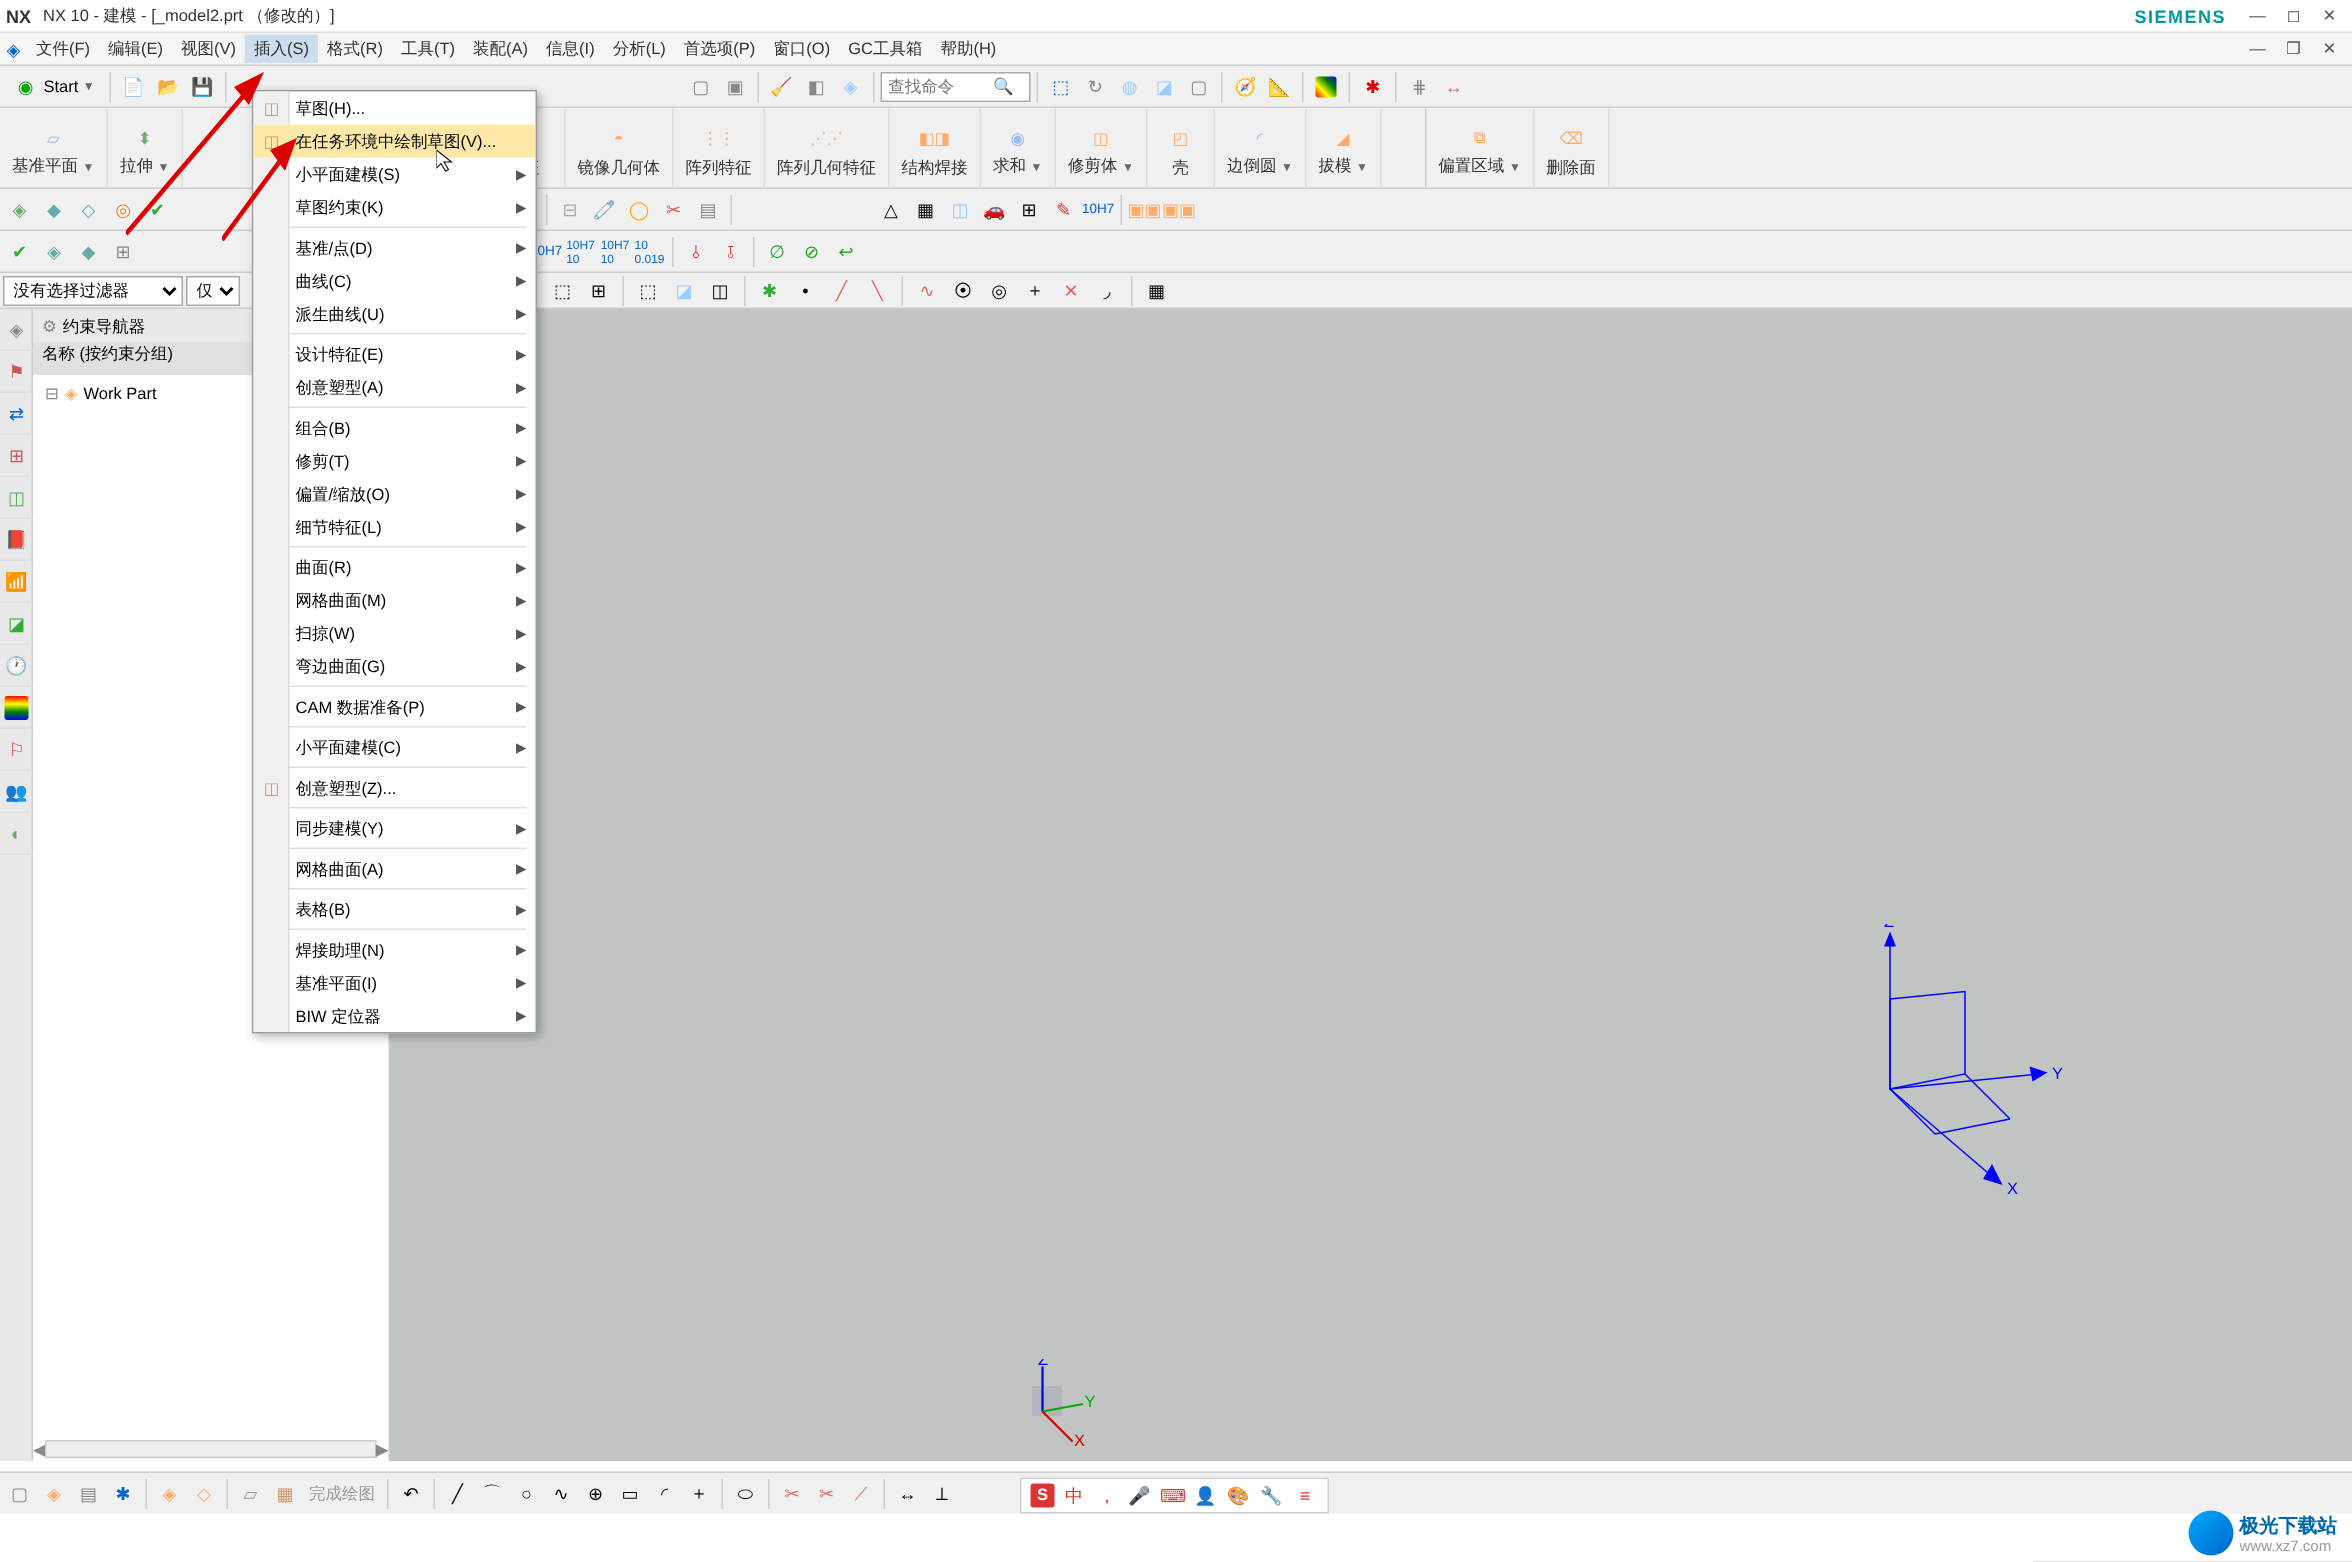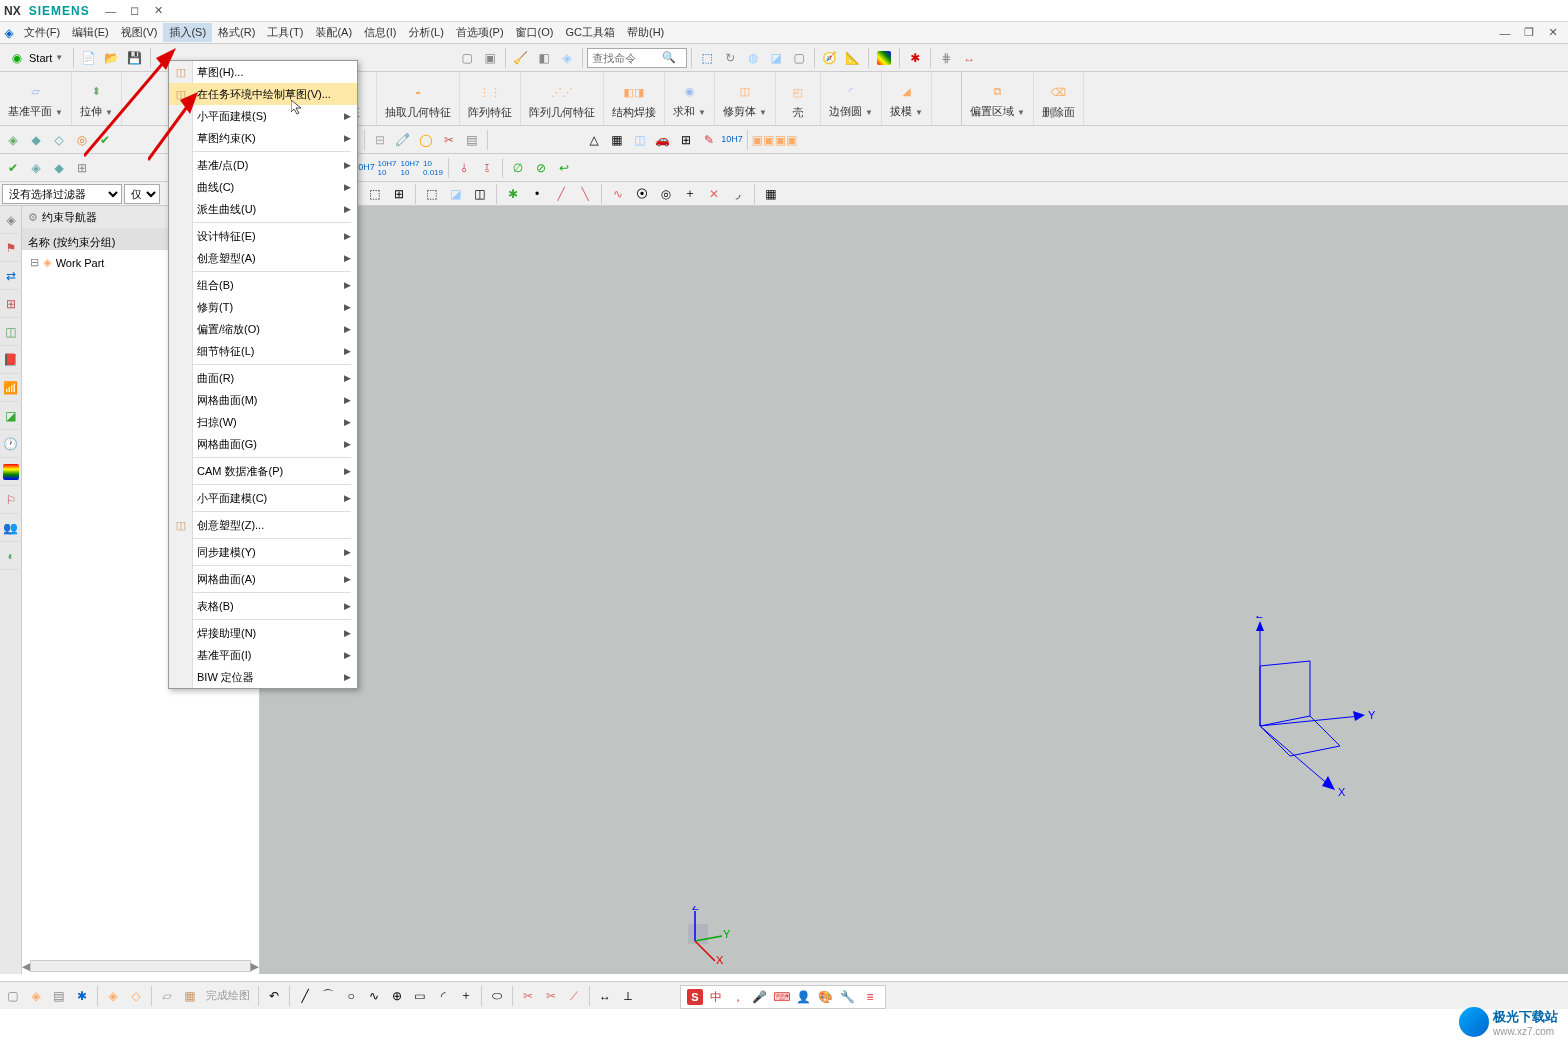--- a/index.html
+++ b/index.html
@@ -40,21 +40,21 @@
 
 .filter-row { height:24px; background:#f0f0f0; display:flex; align-items:center; border-bottom:1px solid #ccc; padding:0 2px; gap:2px; }
 .filter-select { height:20px; border:1px solid #aaa; background:#fff; font-size:11px; padding:0 2px; }
 
 
 .main { display:flex; height:768px; }
 .left-tabs { width:22px; background:#e8e8e8; display:flex; flex-direction:column; border-right:1px solid #ccc; }
 .left-tab { width:22px; height:28px; display:flex; align-items:center; justify-content:center; border-bottom:1px solid #ddd; cursor:pointer; }
 .nav-panel { width:238px; background:#fff; border-right:1px solid #ccc; display:flex; flex-direction:column; }
 .nav-header { height:22px; background:#e8e8e8; display:flex; align-items:center; padding:0 6px; gap:4px; }
-.nav-subheader { height:22px; background:#e0e0e0; padding:0 6px; display:flex; align-items:flex-end; font-size:11px; }
+.nav-subheader { height:22px; background:#e0e0e0; padding:0 6px; display:flex; align-items:flex-start; font-size:11px; }
 .nav-tree { flex:1; padding:4px; overflow:auto; }
 .nav-item { padding:2px 4px; display:flex; align-items:center; gap:4px; font-size:11px; }
 .nav-scroll { height:16px; display:flex; align-items:center; }
 
 .viewport { flex:1; background:#c0c5c3; position:relative; }
 .coord-large { position:absolute; left:960px; top:410px; }
 .coord-small { position:absolute; left:410px; top:700px; }
 
 
 .dropdown { position:absolute; left:168px; top:60px; width:190px; background:#fff; border:1px solid #999; box-shadow:2px 2px 6px rgba(0,0,0,0.3); z-index:100; }
@@ -81,20 +81,21 @@
 .ico { width:18px; height:18px; display:inline-flex; align-items:center; justify-content:center; border-radius:2px; font-size:12px; }
 .dim-txt { font-size:9px; color:#06c; line-height:9px; }
 
 .left-tab .ico-clr { width:16px; height:16px; border-radius:2px; }
 </style>
 </head>
 <body>
 
 <div class="titlebar">
   <span class="nx-logo">NX</span>
+  <span class="title-text">NX 10 - 建模 - [_model2.prt （修改的）]</span>
   <span class="siemens">SIEMENS</span>
   <div class="win-btns">
     <div class="win-btn">—</div>
     <div class="win-btn">◻</div>
     <div class="win-btn">✕</div>
   </div>
 </div>
 
 <div class="menubar">
   <span class="ico" style="color:#06c;">◈</span>
@@ -214,21 +215,21 @@
   <div class="ribbon-group">
     <div class="r-icon">
         <span style="color:#fa6;">◐</span>
       </div>
     <div class="r-label"><span>征</span></div>
   </div>
   <div class="ribbon-group">
     <div class="r-icon">
         <span style="color:#fa6;">◓</span>
       </div>
-    <div class="r-label"><span>抽取几何特征</span></div>
+    <div class="r-label"><span>镜像几何体</span></div>
   </div>
   <div class="ribbon-group">
     <div class="r-icon">
         <span style="color:#fa6;">⋮⋮</span>
       </div>
     <div class="r-label"><span>阵列特征</span></div>
   </div>
   <div class="ribbon-group">
     <div class="r-icon">
         <span style="color:#fa6;">⋰⋰</span>
@@ -629,21 +630,21 @@
       </div>
       <div class="dd-item">
         <span>网格曲面(M)</span>
         <span class="dd-arrow">▶</span>
       </div>
       <div class="dd-item">
         <span>扫掠(W)</span>
         <span class="dd-arrow">▶</span>
       </div>
       <div class="dd-item">
-        <span>网格曲面(G)</span>
+        <span>弯边曲面(G)</span>
         <span class="dd-arrow">▶</span>
       </div>
       <div class="dd-sep"></div>
       <div class="dd-item">
         <span>CAM 数据准备(P)</span>
         <span class="dd-arrow">▶</span>
       </div>
       <div class="dd-sep"></div>
       <div class="dd-item">
         <span>小平面建模(C)</span>

